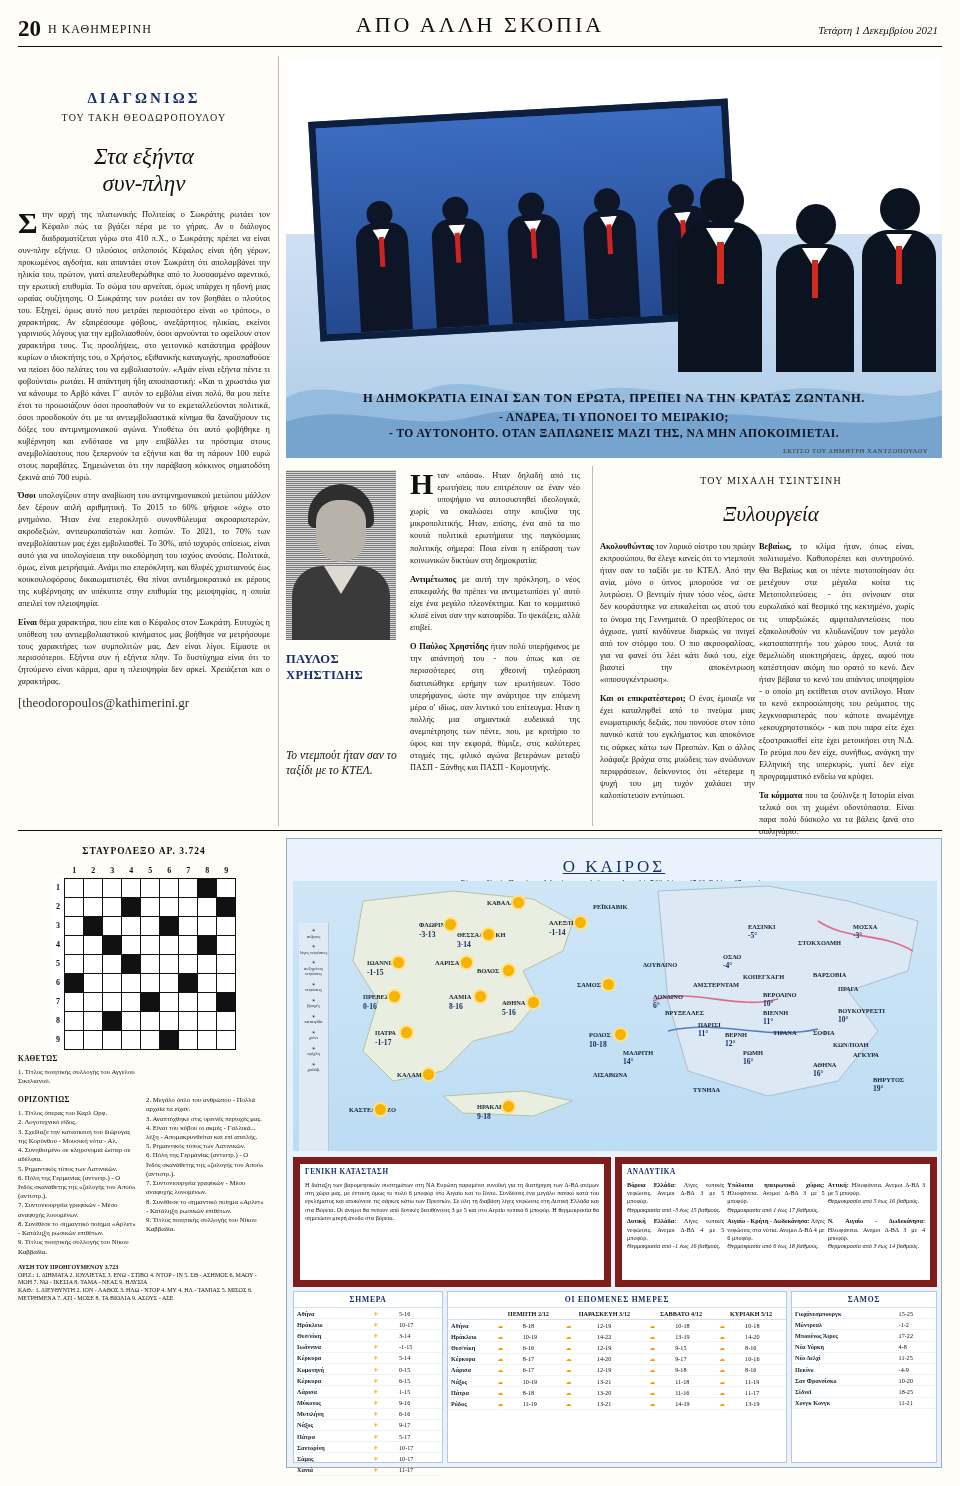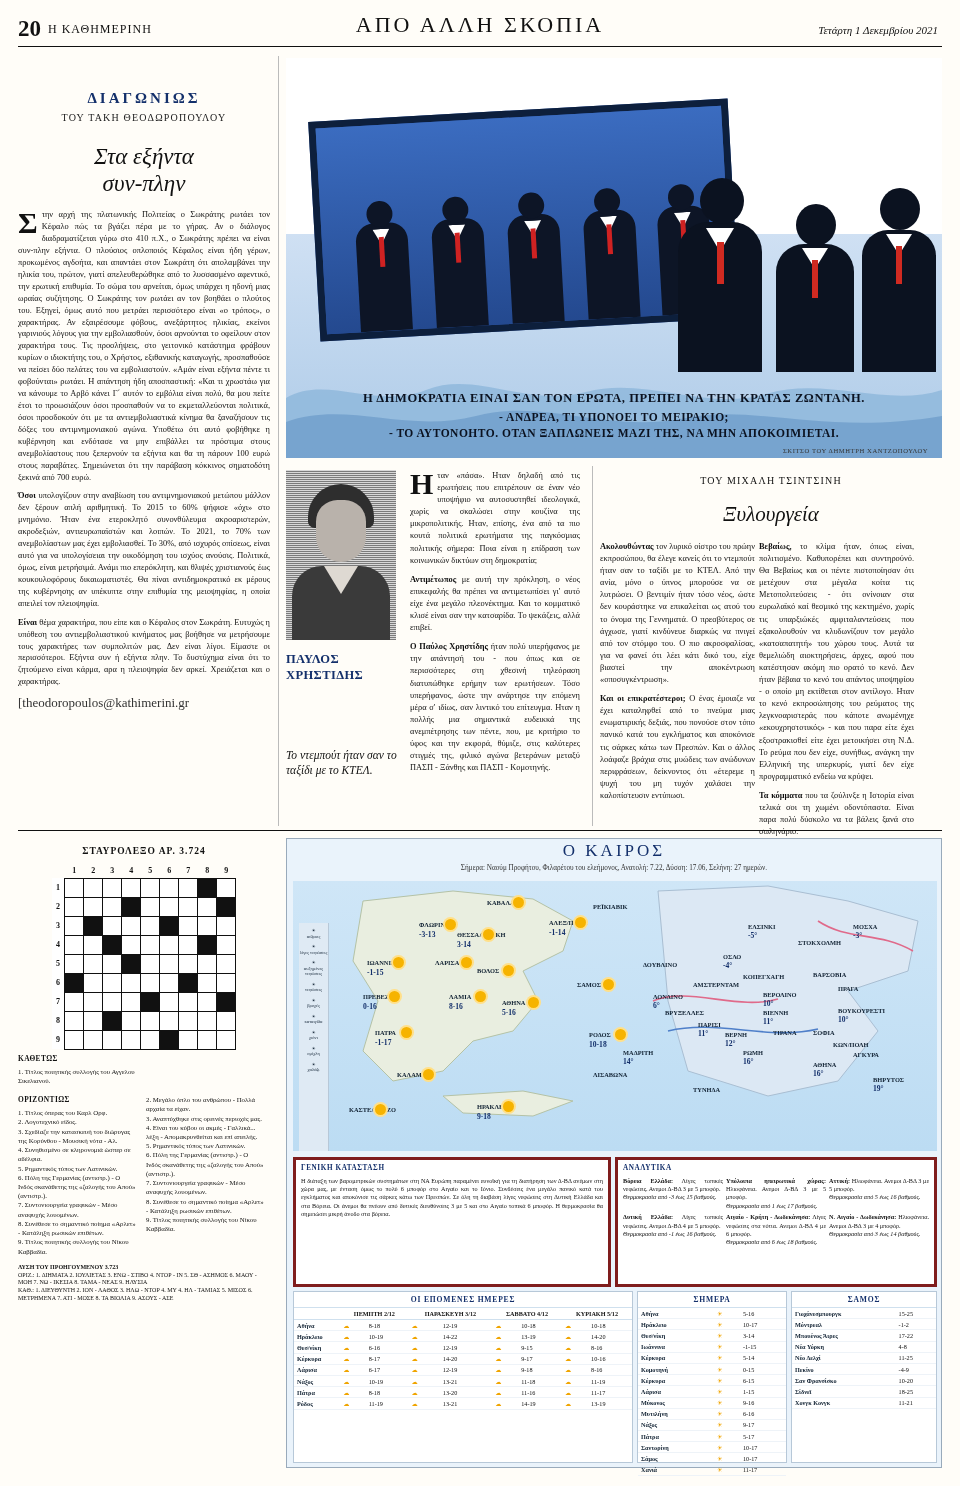--- a/index.html
+++ b/index.html
@@ -87,31 +87,31 @@
   .cw-grid td.rowlbl, .cw-grid th.rowlbl { width:13px; border:0; font-size:8px; font-weight:bold; text-align:center; }
   .cw-clues { display:flex; gap:10px; margin-top:10px; font-size:6.8px; line-height:1.36; }
   .cw-clues .cc { width:118px; }
   .cw-h { font-weight:bold; font-size:7.4px; letter-spacing:0.4px; margin-bottom:3px; }
   .cw-sol { margin-top:8px; font-size:6px; line-height:1.3; }
   .cw-sol b { font-weight:bold; }
 
   
   .wx { position:absolute; left:286px; top:838px; width:656px; height:630px; border:1px solid #9ab; background:#eaf3fb; }
   .wx-title { text-align:center; font-size:17px; letter-spacing:3px; font-variant:small-caps;
-     color:#14306b; margin-top:2px; }
+     color:#14306b; margin-top:18px;text-decoration:underline; }
   .wx-sub { text-align:center; font-size:7.2px; color:#333; margin-top:3px; }
   .wx-map { position:absolute; left:6px; top:42px; width:644px; height:270px;
      background:linear-gradient(#cfe6f7,#bcdcf3); overflow:hidden; }
   .city { position:absolute; font-size:6.4px; font-weight:bold; color:#123; text-align:center; white-space:nowrap; }
   .temp { position:absolute; font-size:7.6px; font-weight:bold; color:#14306b; white-space:nowrap; }
   .sun { position:absolute; width:11px; height:11px; border-radius:50%; background:#f6b300; box-shadow:0 0 0 2px #ffe08a; }
   .wx-legend { position:absolute; left:6px; top:42px; width:30px; height:270px; background:#dfeaf4; border-right:1px solid #b7c8d8; }
   .wx-legend div { font-size:4.6px; text-align:center; color:#234; margin-top:5px; line-height:1.2; }
   .wx-panels { position:absolute; left:6px; top:318px; width:644px; height:130px; display:flex; gap:4px; }
-  .wx-panel { background:#fff; border:3px solid #7f1d1d; padding:4px 5px; font-size:6.2px; line-height:1.35; text-align:justify; }
+  .wx-panel { background:#fff; border:7px solid #7f1d1d; padding:4px 5px; font-size:6.2px; line-height:1.35; text-align:justify; }
   .wx-panel .ph { font-size:7.2px; font-weight:bold; color:#14306b; letter-spacing:0.6px; margin-bottom:3px; }
   .wx-bottom { position:absolute; left:6px; top:452px; width:644px; height:172px; display:flex; gap:4px; }
   .wx-box { background:#fff; border:1px solid #b7c8d8; }
   .wx-box .bh { font-size:7.6px; font-weight:bold; color:#14306b; letter-spacing:0.8px; text-align:center;
      padding:3px 0; border-bottom:1px solid #cfe0ee; }
   table.wt { width:100%; border-collapse:collapse; font-size:6.2px; }
   table.wt td { padding:1.6px 3px; border-bottom:1px solid #eef3f8; white-space:nowrap; }
   table.wt th { font-size:6.2px; padding:2px 3px; border-bottom:1px solid #cfe0ee; font-weight:bold; }
   .ic { color:#f0a500; }
   .name-c { font-weight:bold; color:#123; }
@@ -536,20 +536,102 @@
             <div><b>Υπόλοιπα ηπειρωτικά χώρας:</b> <span>Ηλιοφάνεια. Ανεμοι Δ-ΒΔ 3 με 5 μποφόρ.</span><br><i>Θερμοκρασία από 1 έως 17 βαθμούς.</i></div>
             <div><b>Αττική:</b> <span>Ηλιοφάνεια. Ανεμοι Δ-ΒΔ 3 με 5 μποφόρ.</span><br><i>Θερμοκρασία από 5 έως 16 βαθμούς.</i></div>
             <div><b>Δυτική Ελλάδα:</b> <span>Λίγες τοπικές νεφώσεις. Ανεμοι Δ-ΒΔ 4 με 5 μποφόρ.</span><br><i>Θερμοκρασία από -1 έως 16 βαθμούς.</i></div>
             <div><b>Αιγαίο - Κρήτη - Δωδεκάνησα:</b> <span>Λίγες νεφώσεις στα νότια. Ανεμοι Δ-ΒΔ 4 με 6 μποφόρ.</span><br><i>Θερμοκρασία από 6 έως 18 βαθμούς.</i></div>
             <div><b>Ν. Αιγαίο - Δωδεκάνησα:</b> <span>Ηλιοφάνεια. Ανεμοι Δ-ΒΔ 3 με 4 μποφόρ.</span><br><i>Θερμοκρασία από 3 έως 14 βαθμούς.</i></div>
           </div>
       </div>
     </div>
 
     <div class="wx-bottom">
+      <div class="wx-box" style="width:150px;">
+        <div class="bh">ΣΗΜΕΡΑ</div>
+        <table class="wt" id="today-table">
+            <tbody>
+              <tr>
+                <td class="name-c">Αθήνα</td>
+                <td class="ic">☀</td>
+                <td>5-16</td>
+              </tr>
+              <tr>
+                <td class="name-c">Ηράκλειο</td>
+                <td class="ic">☀</td>
+                <td>10-17</td>
+              </tr>
+              <tr>
+                <td class="name-c">Θεσ/νίκη</td>
+                <td class="ic">☀</td>
+                <td>3-14</td>
+              </tr>
+              <tr>
+                <td class="name-c">Ιωάννινα</td>
+                <td class="ic">☀</td>
+                <td>-1-15</td>
+              </tr>
+              <tr>
+                <td class="name-c">Κέρκυρα</td>
+                <td class="ic">☀</td>
+                <td>5-14</td>
+              </tr>
+              <tr>
+                <td class="name-c">Κομοτηνή</td>
+                <td class="ic">☀</td>
+                <td>0-15</td>
+              </tr>
+              <tr>
+                <td class="name-c">Κέρκυρα</td>
+                <td class="ic">☀</td>
+                <td>6-15</td>
+              </tr>
+              <tr>
+                <td class="name-c">Λάρισα</td>
+                <td class="ic">☀</td>
+                <td>1-15</td>
+              </tr>
+              <tr>
+                <td class="name-c">Μύκονος</td>
+                <td class="ic">☀</td>
+                <td>9-16</td>
+              </tr>
+              <tr>
+                <td class="name-c">Μυτιλήνη</td>
+                <td class="ic">☀</td>
+                <td>6-16</td>
+              </tr>
+              <tr>
+                <td class="name-c">Νάξος</td>
+                <td class="ic">☀</td>
+                <td>9-17</td>
+              </tr>
+              <tr>
+                <td class="name-c">Πάτρα</td>
+                <td class="ic">☀</td>
+                <td>5-17</td>
+              </tr>
+              <tr>
+                <td class="name-c">Σαντορίνη</td>
+                <td class="ic">☀</td>
+                <td>10-17</td>
+              </tr>
+              <tr>
+                <td class="name-c">Σάμος</td>
+                <td class="ic">☀</td>
+                <td>10-17</td>
+              </tr>
+              <tr>
+                <td class="name-c">Χανιά</td>
+                <td class="ic">☀</td>
+                <td>11-17</td>
+              </tr>
+            </tbody>
+          </table>
+      </div>
       <div class="wx-box" style="width:340px;">
         <div class="bh">ΟΙ ΕΠΟΜΕΝΕΣ ΗΜΕΡΕΣ</div>
         <table class="wt" id="next-table">
             <tbody>
               <tr>
                 <th></th>
                 <th colspan="2">ΠΕΜΠΤΗ 2/12</th>
                 <th colspan="2">ΠΑΡΑΣΚΕΥΗ 3/12</th>
                 <th colspan="2">ΣΑΒΒΑΤΟ 4/12</th>
                 <th colspan="2">ΚΥΡΙΑΚΗ 5/12</th>
@@ -638,102 +720,20 @@
                 <td class="ic">☁</td>
                 <td>13-21</td>
                 <td class="ic">☁</td>
                 <td>14-19</td>
                 <td class="ic">☁</td>
                 <td>13-19</td>
               </tr>
             </tbody>
           </table>
       </div>
-      <div class="wx-box" style="width:150px;">
-        <div class="bh">ΣΗΜΕΡΑ</div>
-        <table class="wt" id="today-table">
-            <tbody>
-              <tr>
-                <td class="name-c">Αθήνα</td>
-                <td class="ic">☀</td>
-                <td>5-16</td>
-              </tr>
-              <tr>
-                <td class="name-c">Ηράκλειο</td>
-                <td class="ic">☀</td>
-                <td>10-17</td>
-              </tr>
-              <tr>
-                <td class="name-c">Θεσ/νίκη</td>
-                <td class="ic">☀</td>
-                <td>3-14</td>
-              </tr>
-              <tr>
-                <td class="name-c">Ιωάννινα</td>
-                <td class="ic">☀</td>
-                <td>-1-15</td>
-              </tr>
-              <tr>
-                <td class="name-c">Κέρκυρα</td>
-                <td class="ic">☀</td>
-                <td>5-14</td>
-              </tr>
-              <tr>
-                <td class="name-c">Κομοτηνή</td>
-                <td class="ic">☀</td>
-                <td>0-15</td>
-              </tr>
-              <tr>
-                <td class="name-c">Κέρκυρα</td>
-                <td class="ic">☀</td>
-                <td>6-15</td>
-              </tr>
-              <tr>
-                <td class="name-c">Λάρισα</td>
-                <td class="ic">☀</td>
-                <td>1-15</td>
-              </tr>
-              <tr>
-                <td class="name-c">Μύκονος</td>
-                <td class="ic">☀</td>
-                <td>9-16</td>
-              </tr>
-              <tr>
-                <td class="name-c">Μυτιλήνη</td>
-                <td class="ic">☀</td>
-                <td>6-16</td>
-              </tr>
-              <tr>
-                <td class="name-c">Νάξος</td>
-                <td class="ic">☀</td>
-                <td>9-17</td>
-              </tr>
-              <tr>
-                <td class="name-c">Πάτρα</td>
-                <td class="ic">☀</td>
-                <td>5-17</td>
-              </tr>
-              <tr>
-                <td class="name-c">Σαντορίνη</td>
-                <td class="ic">☀</td>
-                <td>10-17</td>
-              </tr>
-              <tr>
-                <td class="name-c">Σάμος</td>
-                <td class="ic">☀</td>
-                <td>10-17</td>
-              </tr>
-              <tr>
-                <td class="name-c">Χανιά</td>
-                <td class="ic">☀</td>
-                <td>11-17</td>
-              </tr>
-            </tbody>
-          </table>
-      </div>
       <div class="wx-box" style="width:146px;">
         <div class="bh">ΣΑΜΟΣ</div>
         <table class="wt" id="world-table">
             <tbody>
               <tr>
                 <td class="name-c">Γιοχάνεσμπουργκ</td>
                 <td>15-25</td>
               </tr>
               <tr>
                 <td class="name-c">Μόντρεαλ</td>

